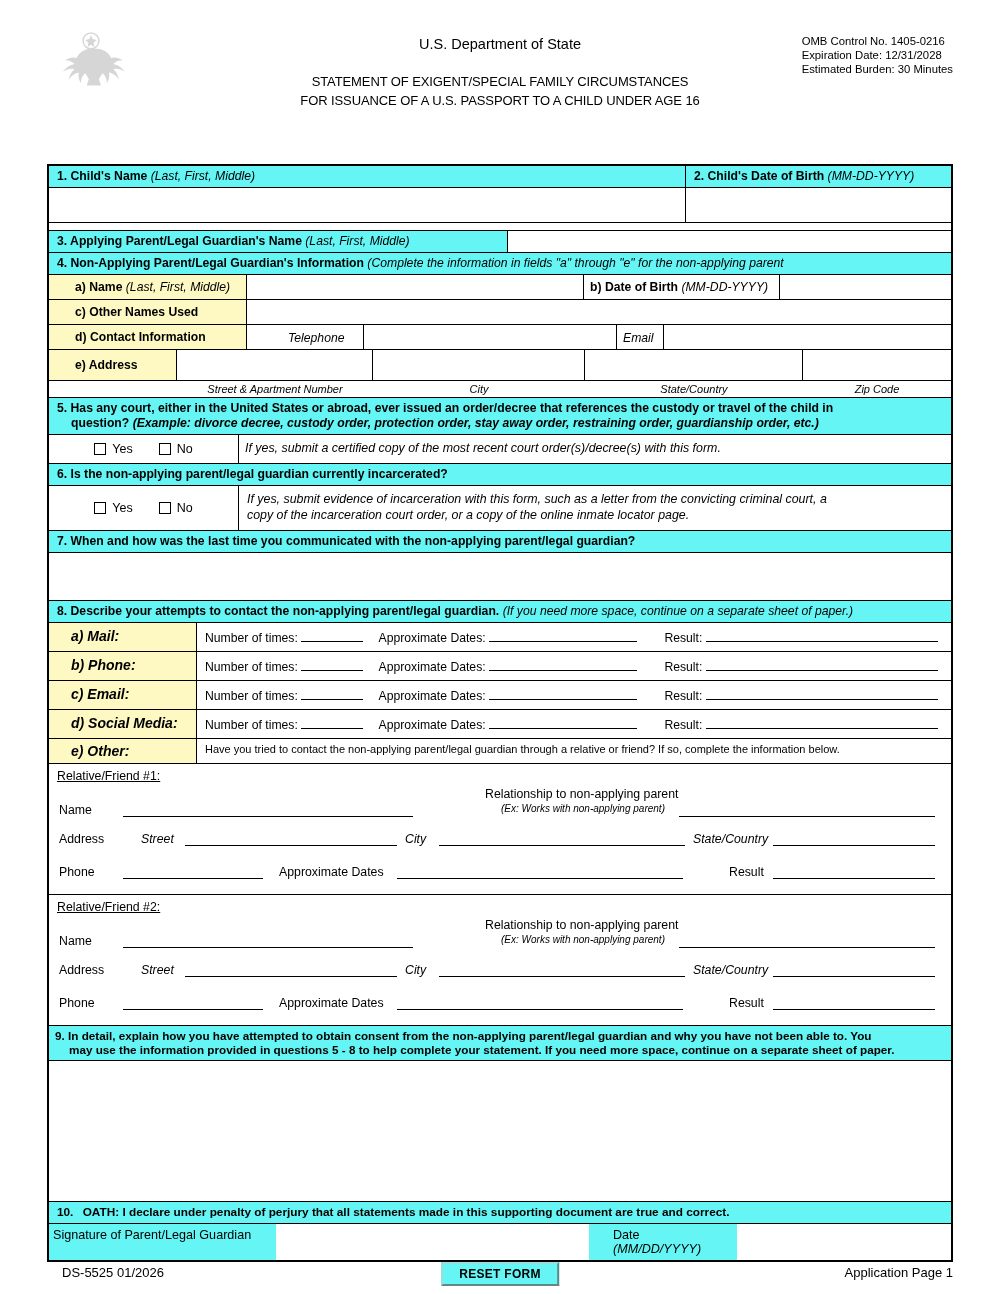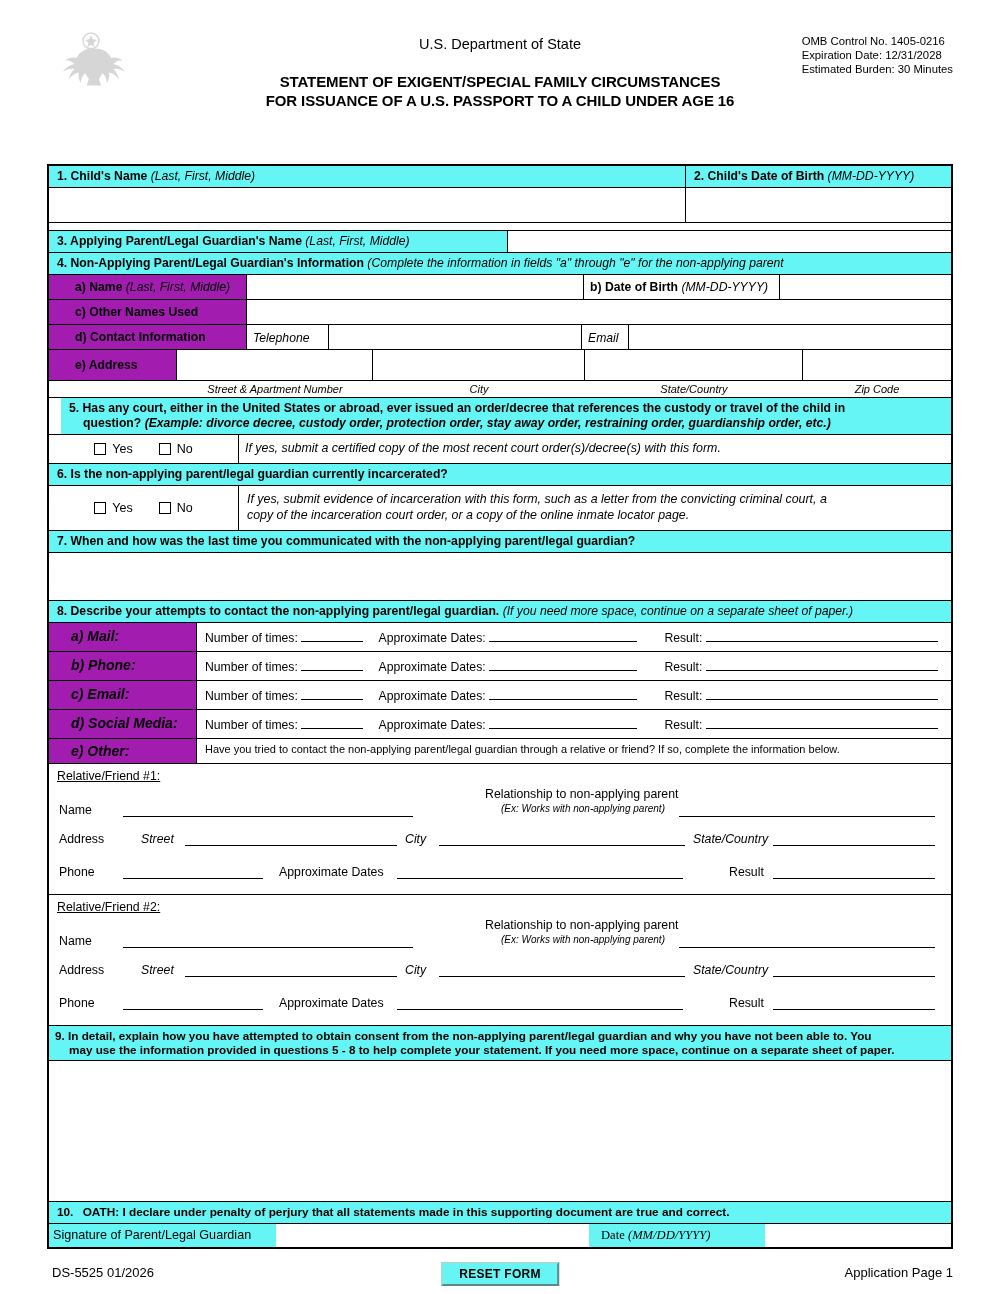--- a/index.html
+++ b/index.html
@@ -22,36 +22,36 @@
   .dept {
     position:absolute; left:0; right:0; top:36px;
     text-align:center; font-size:14.5px;
   }
   .omb {
     position:absolute; right:47px; top:34px;
     font-size:11.3px; line-height:14.2px; text-align:left;
   }
   .title {
     position:absolute; left:0; right:0; top:72px;
-    text-align:center; font-weight:bold; font-size:15px; line-height:19px;
+    text-align:center; font-weight:normal; font-size:13px; line-height:19px;
     letter-spacing:-0.1px;
   }
   .subnote {
     position:absolute; left:0; right:0; top:117px;
     text-align:center; font-style:italic; font-weight:bold; font-size:12.2px;
   }
 
   
   .form {
     position:absolute; left:47px; top:164px; width:906px;
     border:2px solid #000;
     font-size:12.2px;
   }
   .cyan { background:#66f5f5; }
-  .gray { background:#a21caf; }
+  .gray { background:#fef9c3; }
 
   .row { display:flex; width:100%; }
   .bt { border-top:1.5px solid #000; }
   .br { border-right:1.5px solid #000; }
 
   .cell { padding:3px 6px; }
   .lbl { font-weight:bold; }
   .it { font-style:italic; font-weight:normal; }
   .itb { font-style:italic; font-weight:bold; }
 
@@ -75,21 +75,21 @@
   .relblk { padding:5px 8px 7px 8px; position:relative; font-size:12.3px; }
   .reltitle { text-decoration:underline; font-size:12.3px; margin-bottom:2px; }
   .relline { display:flex; align-items:flex-end; margin-top:7px; }
   .ulx { border-bottom:1.3px solid #000; height:14px; }
 
   .q9area { height:140px; }
   .notebar { text-align:center; font-style:italic; font-weight:bold; font-size:12.2px; padding:4px; }
 
   
   .footer { position:absolute; left:47px; right:47px; top:1262px; height:28px; }
-  .docid { position:absolute; left:5px; top:3px; font-size:13px; }
+  .docid { position:absolute; left:15px; top:3px; font-size:13px; }
   .pageno { position:absolute; right:0px; top:3px; font-size:13px; }
   .resetbtn {
     position:absolute; left:50%; transform:translateX(-50%); top:0px;
     background:#66f5f5; border:2px outset #9dd; padding:3px 16px;
     font-weight:bold; font-size:12px; letter-spacing:0.3px; cursor:pointer;
   }
 </style>
 </head>
 <body>
 
@@ -176,21 +176,21 @@
     <div class="cell" style="flex:1;"></div>
   </div>
 
   <div class="row bt">
     <div class="cell gray br lbl indentlbl" style="width:198px;padding-top:5px;padding-bottom:5px;">c)  Other Names Used</div>
     <div class="cell" style="flex:1;"></div>
   </div>
 
   <div class="row bt">
     <div class="cell gray br lbl indentlbl" style="width:198px;padding-top:5px;padding-bottom:5px;">d)  Contact Information</div>
-    <div class="cell br it" style="width:82px;padding-top:6px;">Telephone</div>
+    <div class="cell br it" style="width:82px;padding-top:6px;margin-left:35px;">Telephone</div>
     <div class="cell br" style="width:253px;"></div>
     <div class="cell br it" style="width:47px;padding-top:6px;">Email</div>
     <div class="cell" style="flex:1;"></div>
   </div>
 
   <div class="row bt">
     <div class="cell gray br lbl indentlbl" style="width:128px;padding-top:8px;padding-bottom:8px;">e)  Address</div>
     <div class="cell br" style="width:196px;"></div>
     <div class="cell br" style="width:212px;"></div>
     <div class="cell br" style="width:218px;"></div>
@@ -199,21 +199,21 @@
 
   <div class="row bt" style="font-style:italic;font-size:11px;">
     <div style="width:128px;"></div>
     <div style="width:196px;text-align:center;padding:2px 0;">Street &amp; Apartment Number</div>
     <div style="width:212px;text-align:center;padding:2px 0;">City</div>
     <div style="width:218px;text-align:center;padding:2px 0;">State/Country</div>
     <div style="flex:1;text-align:center;padding:2px 0;">Zip Code</div>
   </div>
 
   <div class="row bt">
-    <div class="cell cyan qhdr" style="flex:1;margin-left:12px;">
+    <div class="cell cyan qhdr" style="flex:1;">
       <div>
         <span>5.</span>
         <span>Has any court, either in the United States or abroad, ever issued an order/decree that references the custody or travel of the child in</span>
       </div>
       <div style="padding-left:14px;">
         <span>question?</span>
         <span class="itb">(Example: divorce decree, custody order, protection order, stay away order, restraining order, guardianship order, etc.)</span>
       </div>
     </div>
   </div>
@@ -412,21 +412,21 @@
   <div class="row bt">
     <div class="cell cyan qhdr" style="flex:1;font-size:11.8px;">
       <span>10.</span>
       <span style="margin-left:6px;">OATH: I declare under penalty of perjury that all statements made in this supporting document are true and correct.</span>
     </div>
   </div>
 
   <div class="row bt">
     <div class="cyan cell" style="width:227px;font-size:12.6px;padding:4px 4px;">Signature of Parent/Legal Guardian</div>
     <div style="width:313px;"></div>
-    <div class="cyan cell" style="width:176px;font-size:12.6px;padding:4px 12px;font-family:Liberation Serif, serif;">
+    <div class="cyan cell" style="width:148px;font-size:12.6px;padding:4px 24px;">
       <span>Date</span>
       <span class="it">(MM/DD/YYYY)</span>
     </div>
     <div style="flex:1;"></div>
   </div>
 
 </div>
 
 <div class="footer">
   <div class="docid">DS-5525  01/2026</div>

